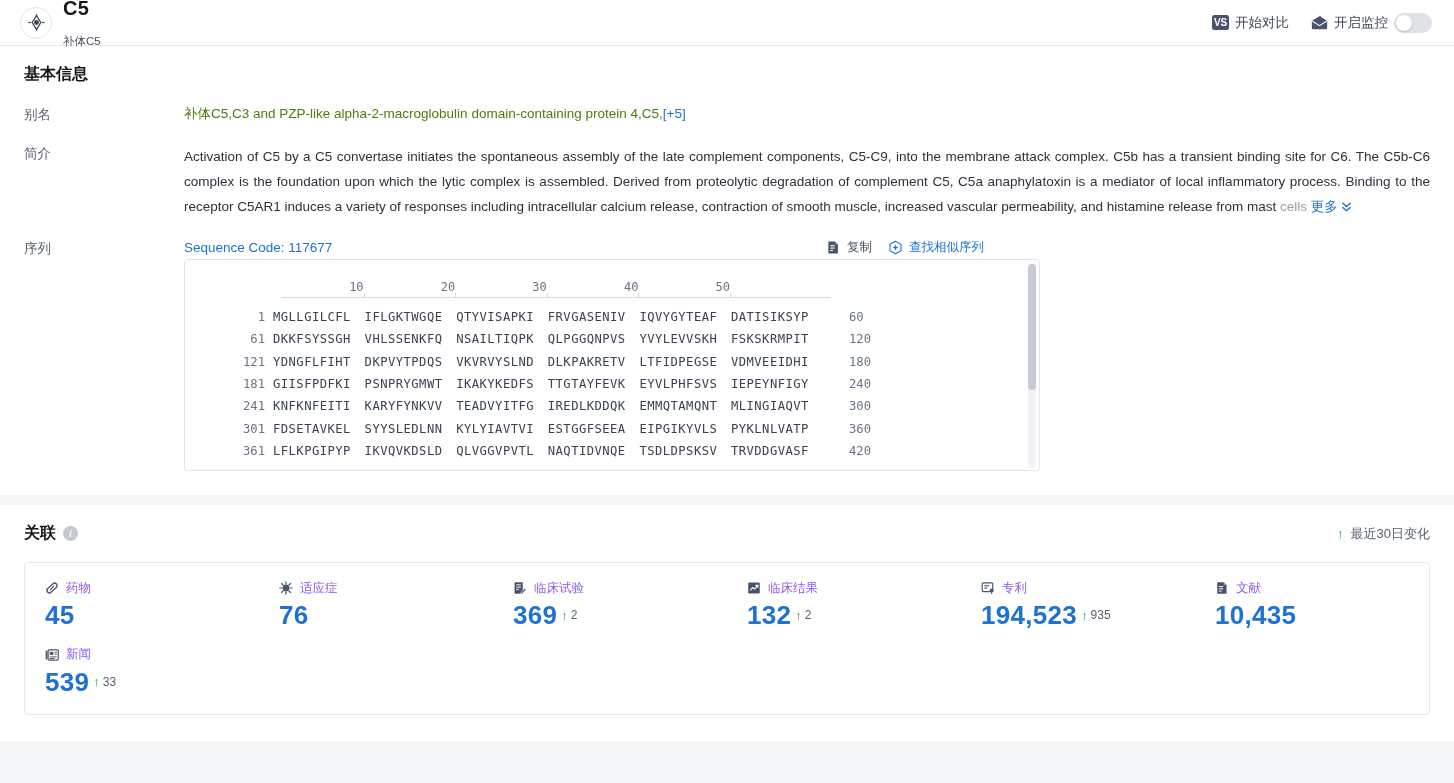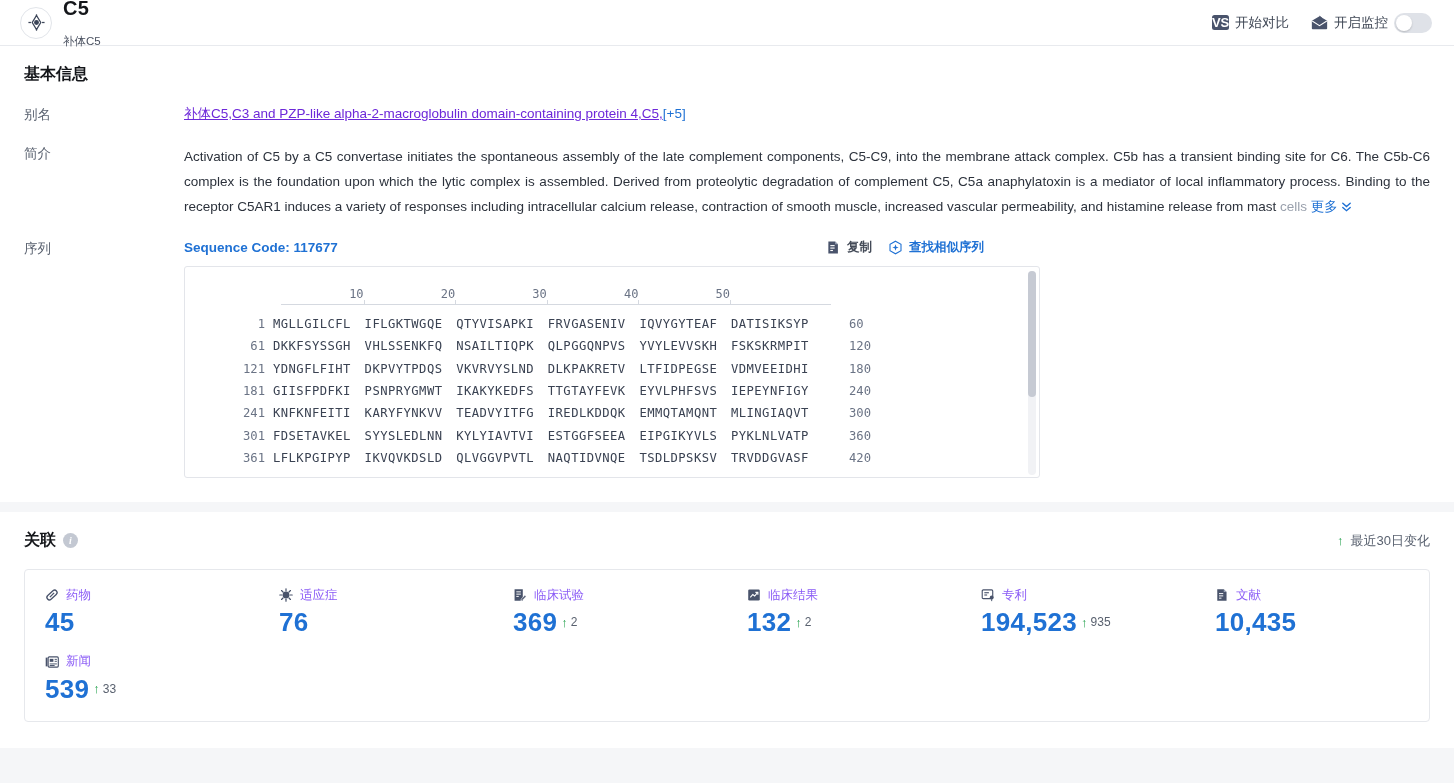--- a/index.html
+++ b/index.html
@@ -35,21 +35,21 @@
   .topbar-actions {
     margin-left: auto; display: flex; align-items: center; gap: 22px;
     padding-right: 6px;
   }
   .tb-action {
     display: flex; align-items: center; gap: 6px;
     font-size: 13.5px; color: #3e4654; cursor: pointer; user-select: none;
   }
   .vs-badge {
     width: 17px; height: 15px; border-radius: 2.5px; background: #49536b;
-    color: #fff; font-size: 13px; font-weight: bold;
+    color: #fff; font-size: 10px; font-weight: bold;
     display: flex; align-items: center; justify-content: center;
     letter-spacing: -.2px;
   }
   .toggle {
     width: 38px; height: 20px; border-radius: 10px;
     background: #dfe2e8; position: relative; cursor: pointer; flex: 0 0 38px;
   }
   .toggle::after {
     content: ""; position: absolute; top: 2px; left: 2px;
     width: 16px; height: 16px; border-radius: 50%; background: #fff;
@@ -74,38 +74,38 @@
     font-family: "Liberation Serif", serif;
   }
 
   .row { display: flex; margin-bottom: 20px; }
   .row-label {
     width: 160px; flex: 0 0 160px; font-size: 13.5px; color: #59616f;
     padding-top: 1px; padding-left: 0;
   }
   .row-value { flex: 1; font-size: 13.5px; color: #2c323c; }
 
-  .alias-text { color: #6d28d9; text-decoration: underline; }
+  .alias-text { color: #4d7c0f; }
   .alias-more { color: #1f71d4; cursor: pointer; }
 
   .desc {
     font-size: 13.5px; color: #2c323c; line-height: 25px;
     text-align: justify; max-height: 75px; overflow: hidden;
     position: relative;
   }
   .desc .fade-tail { color: #9aa1ad; margin-top: 24px; }
   .more-link {
     color: #1f71d4; cursor: pointer; white-space: nowrap;
     font-size: 13.5px;
   }
   .chev { display: inline-block; transform: translateY(2px); margin-left: 2px; }
 
   
   .seq-head {
-    display: flex; align-items: center; margin-bottom: 10px; font-weight: bold;
+    display: flex; align-items: center; margin-bottom: 3px;
   }
   .seq-code { font-size: 13.5px; color: #1f71d4; cursor: pointer; }
   .seq-tools { margin-left: auto; display: flex; align-items: center; gap: 16px; }
   .seq-tool {
     display: flex; align-items: center; gap: 6px; font-size: 12.5px;
     color: #434a57; cursor: pointer; user-select: none;
   }
   .seq-tool.blue { color: #1f71d4; }
 
   .seq-box {

